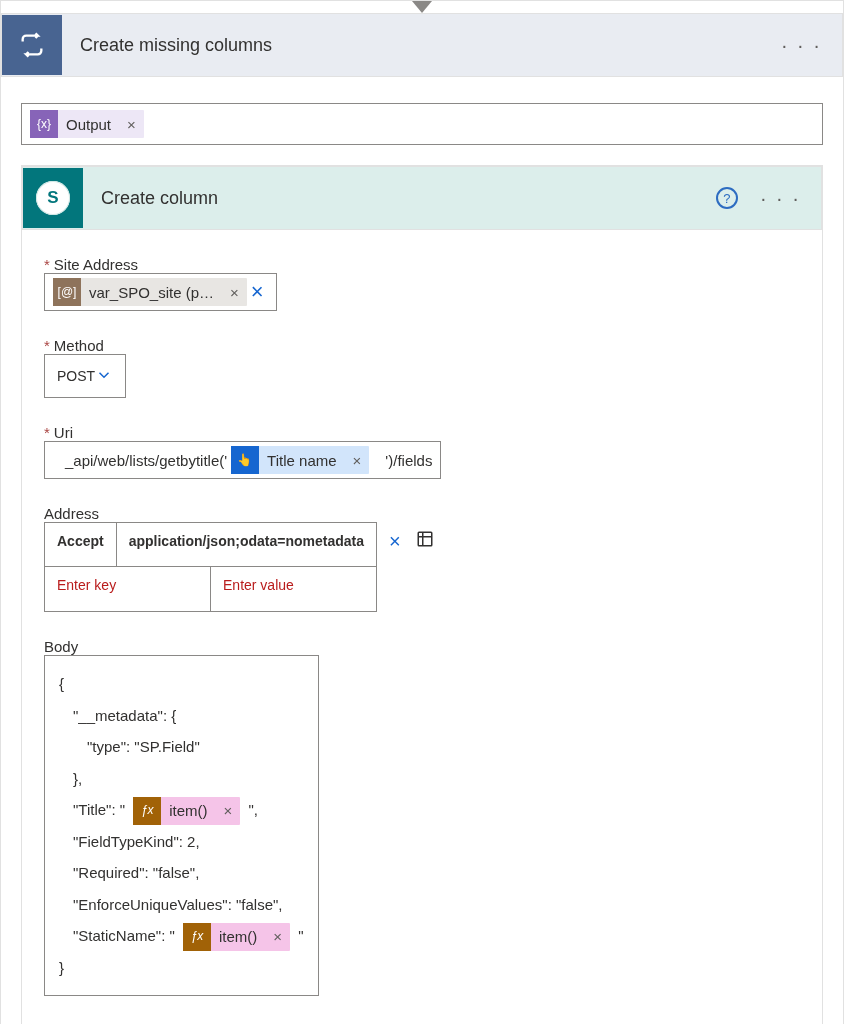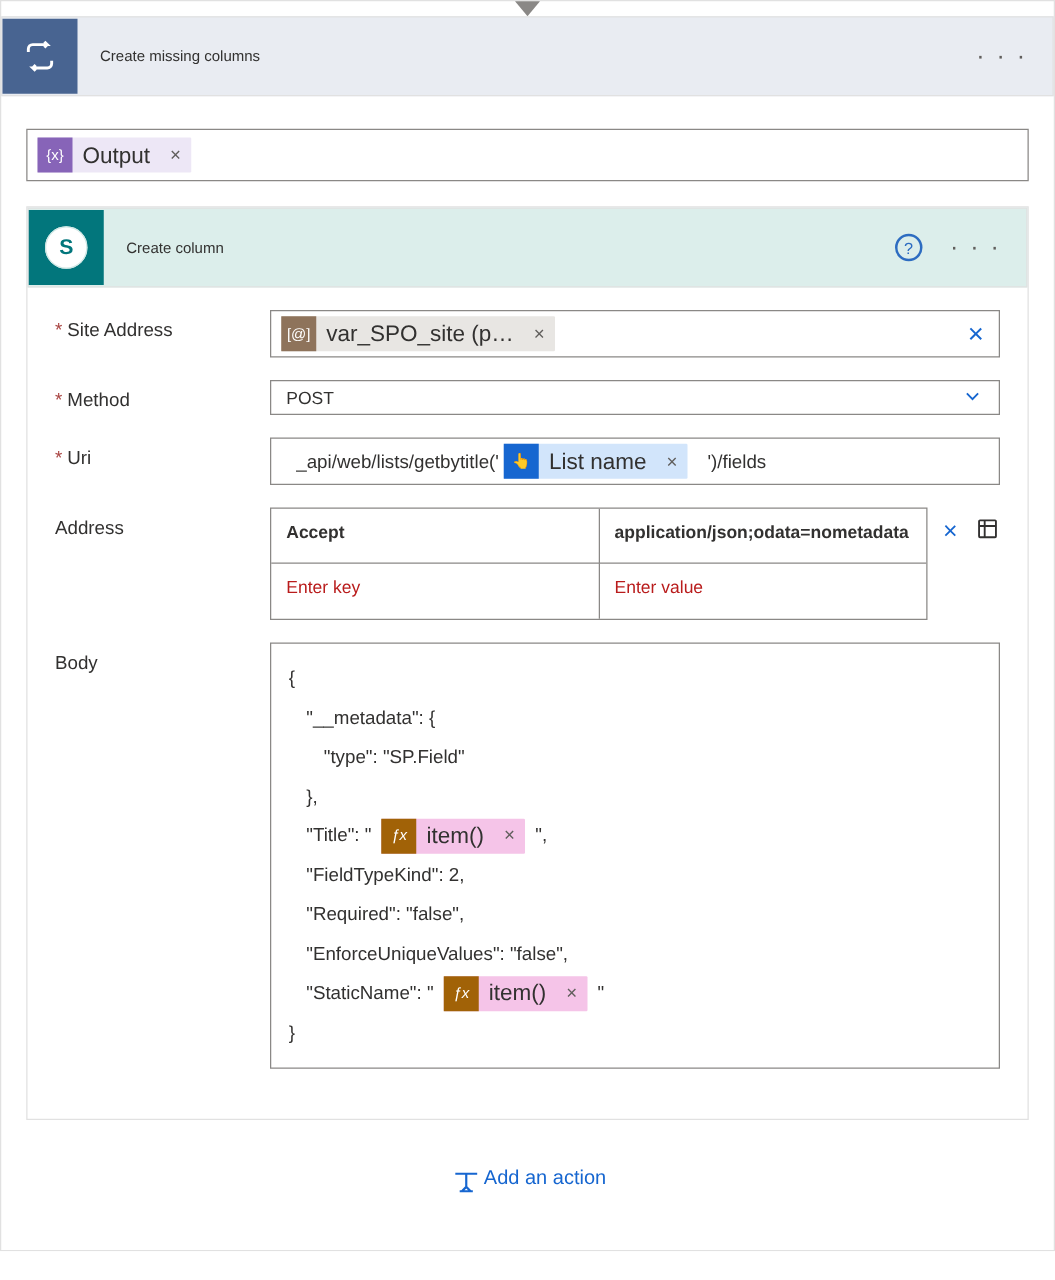--- a/index.html
+++ b/index.html
@@ -22,21 +22,21 @@
     border:1px solid #e1e1e1;
   }
   .card-header.outer { background:#e9ecf2;}
   .card-header.inner { background:#dceeeb; margin:0;}
   .card-icon {
     width:60px;height:60px;display:flex;align-items:center;justify-content:center;
     color:#fff;flex-shrink:0;
   }
   .card-icon.loop { background:#486491;}
   .card-icon.sp   { background:#02767c;}
-  .card-title { font-size:12px; margin-left:18px; flex:1;}
+  .card-title { font-size:18px; margin-left:18px; flex:1;}
   .card-menu { font-size:20px; letter-spacing:2px; color:#605e5c; cursor:pointer;}
   .help-icon {
     width:22px;height:22px;border:2px solid #2d6cc1;border-radius:50%;color:#2d6cc1;
     display:flex;align-items:center;justify-content:center;font-size:13px;margin-right:22px;cursor:pointer;
   }
   .outer-body { padding:18px 20px 28px 20px;}
   .req-star { color:#a94442; margin-right:4px;}
   .label-text { color:#323130;}
   .token-row {
     border:1px solid #8a8886; padding:6px 8px; margin-top:8px; background:#fff; display:flex;align-items:center;
@@ -46,38 +46,38 @@
     height:28px;
   }
   .token .ticon {
     width:28px;height:28px;display:flex;align-items:center;justify-content:center;color:#fff;
     font-size:12px;
   }
   .ticon.purple { background:#8764b8;}
   .ticon.brown  { background:#8e735b;}
   .ticon.blue   { background:#1666d0;}
   .ticon.magenta{ background:#a16207;}
-  .token .tlabel { padding:0 8px; font-size:18px;}
+  .token .tlabel { padding:0 8px; font-size:15px;}
   .token .tclose { padding:0 8px; font-size:15px; color:#605e5c; cursor:pointer;}
   .token.blue-bg  { background:#d2e5fb;}
   .token.pink-bg  { background:#f5c4e8;}
   .token.brown-bg { background:#e8e6e3;}
 
   .inner-wrap { margin-top:20px; border:1px solid #e1e1e1;}
   .form-area { padding:18px 22px 22px 22px;}
-  .form-row { display:flex; align-items:flex-start; margin-bottom:18px;}
+  .form-row { display:flex; align-items:flex-start; margin-bottom:18px;flex-direction:column;}
   .form-label { width:172px; padding-top:8px; font-size:15px;}
   .form-field { flex:1;}
   .input-box {
     border:1px solid #8a8886; min-height:38px; padding:4px 8px; display:flex;align-items:center;flex-wrap:wrap;
     background:#fff; position:relative;
   }
   .input-box .clear-x { margin-left:auto; color:#1666d0; font-size:22px; cursor:pointer; padding:0 4px;}
   .select-box {
-    border:1px solid #8a8886; height:28px; padding:0 12px; display:flex;align-items:center;background:#fff;
+    border:1px solid #8a8886; height:44px; padding:0 12px; display:flex;align-items:center;background:#fff;
   }
   .select-box .chev { margin-left:auto; color:#1666d0;}
   .chev svg{width:18px;height:18px;}
   .uri-text { font-size:15px;margin-left:12px;}
   .headers-table { display:flex; align-items:flex-start;}
   .headers-grid { flex:1; border:1px solid #8a8886;}
   .hg-row { display:flex;}
   .hg-cell {
     flex:1; padding:10px 12px; border-right:1px solid #8a8886; min-height:44px;
   }
@@ -179,21 +179,21 @@
 
         <div class="form-row">
           <div class="form-label">
             <span class="req-star">*</span><span>Uri</span>
           </div>
           <div class="form-field">
             <div class="input-box">
               <span class="uri-text">_api/web/lists/getbytitle('</span>
               <span class="token blue-bg inline-token">
                 <span class="ticon blue">👆</span>
-                <span class="tlabel">List name</span>
+                <span class="tlabel">Title name</span>
                 <span class="tclose">×</span>
               </span>
               <span class="uri-text">')/fields</span>
             </div>
           </div>
         </div>
 
         <div class="form-row">
           <div class="form-label">Address</div>
           <div class="form-field headers-table">

